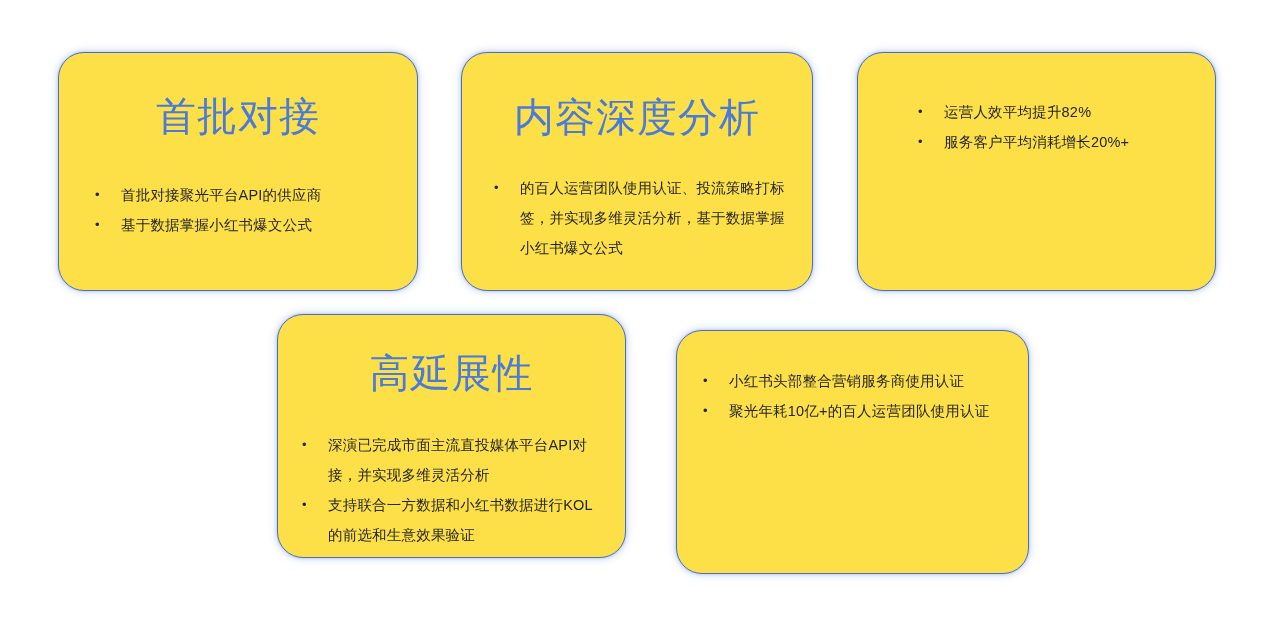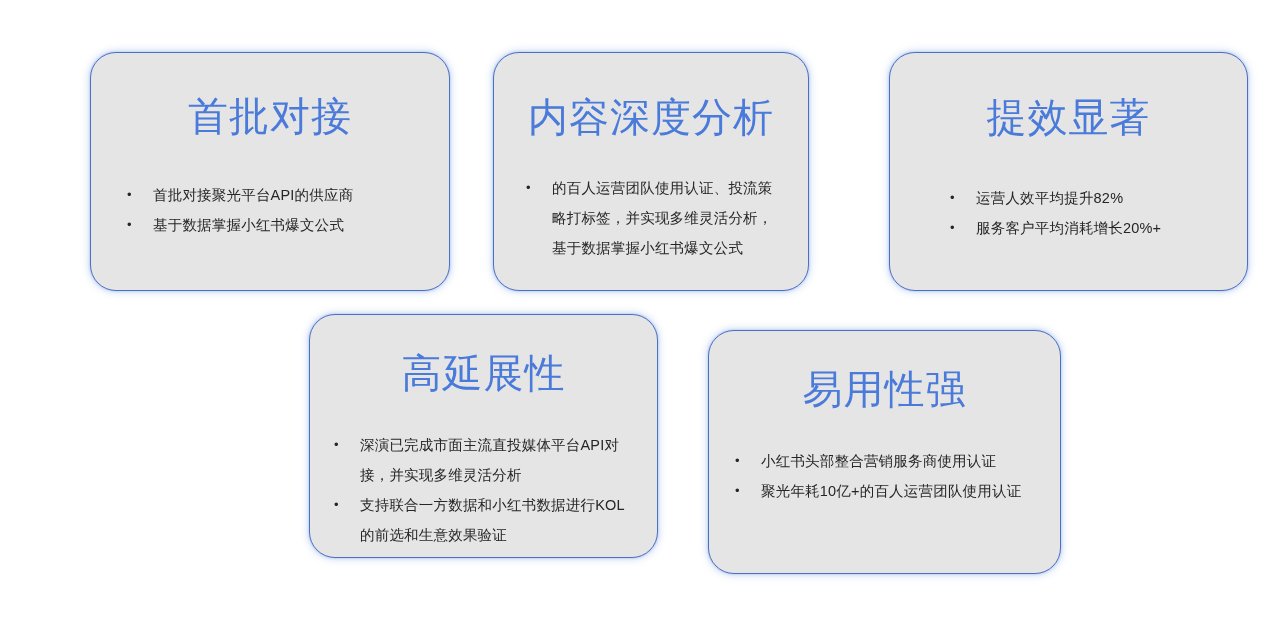--- a/index.html
+++ b/index.html
@@ -17,29 +17,28 @@
 
   #board {
     position: relative;
     width: 1280px;
     height: 625px;
   }
 
   .card {
     position: absolute;
     box-sizing: border-box;
-    background: #e5e5e5;
+    background: #fde047;
     border: 1.4px solid #4b6fc4;
     border-radius: 26px;
     box-shadow: 0 0 7px 2px rgba(120, 155, 225, 0.30),
                 0 0 2px 1px rgba(150, 180, 235, 0.35);
     display: flex;
     flex-direction: column;
     align-items: center;
-    margin-left: 32px;
   }
 
   .card-title {
     color: #4a7ada;
     font-size: 40px;
     line-height: 1.1;
     font-weight: 400;
     letter-spacing: 1px;
     white-space: nowrap;
     text-align: center;
@@ -69,21 +68,21 @@
     line-height: 30px;
     color: #262626;
   }
 
   .bullet-text {
     flex: 1 1 auto;
   }
 
   
   #card-1 { left: 58px;  top: 52px;  width: 360px; height: 239px; }
-  #card-2 { left: 461px; top: 52px;  width: 316px; height: 239px; }
+  #card-2 { left: 461px; top: 52px;  width: 352px; height: 239px; }
   #card-3 { left: 857px; top: 52px;  width: 359px; height: 239px; }
 
   
   #card-4 { left: 277px; top: 314px; width: 349px; height: 244px; }
   #card-5 { left: 676px; top: 330px; width: 353px; height: 244px; }
 
   #card-1 .card-title { margin-top: 41px; }
   #card-1 .bullet-list { margin-top: 42px; padding-left: 36px; padding-right: 20px; }
 
   #card-2 .card-title { margin-top: 42px; }
@@ -121,21 +120,20 @@
     <div class="card-title">内容深度分析</div>
     <div class="bullet-list">
       <div class="bullet-item">
         <span class="bullet-dot">•</span>
         <span class="bullet-text">的百人运营团队使用认证、投流策略打标签，并实现多维灵活分析，基于数据掌握小红书爆文公式</span>
       </div>
     </div>
   </div>
 
   <div class="card" id="card-3">
-    <div class="card-title">提效显著</div>
     <div class="bullet-list">
       <div class="bullet-item">
         <span class="bullet-dot">•</span>
         <span class="bullet-text">运营人效平均提升82%</span>
       </div>
       <div class="bullet-item">
         <span class="bullet-dot">•</span>
         <span class="bullet-text">服务客户平均消耗增长20%+</span>
       </div>
     </div>
@@ -149,21 +147,20 @@
         <span class="bullet-text">深演已完成市面主流直投媒体平台API对接，并实现多维灵活分析</span>
       </div>
       <div class="bullet-item">
         <span class="bullet-dot">•</span>
         <span class="bullet-text">支持联合一方数据和小红书数据进行KOL的前选和生意效果验证</span>
       </div>
     </div>
   </div>
 
   <div class="card" id="card-5">
-    <div class="card-title">易用性强</div>
     <div class="bullet-list">
       <div class="bullet-item">
         <span class="bullet-dot">•</span>
         <span class="bullet-text">小红书头部整合营销服务商使用认证</span>
       </div>
       <div class="bullet-item">
         <span class="bullet-dot">•</span>
         <span class="bullet-text">聚光年耗10亿+的百人运营团队使用认证</span>
       </div>
     </div>

